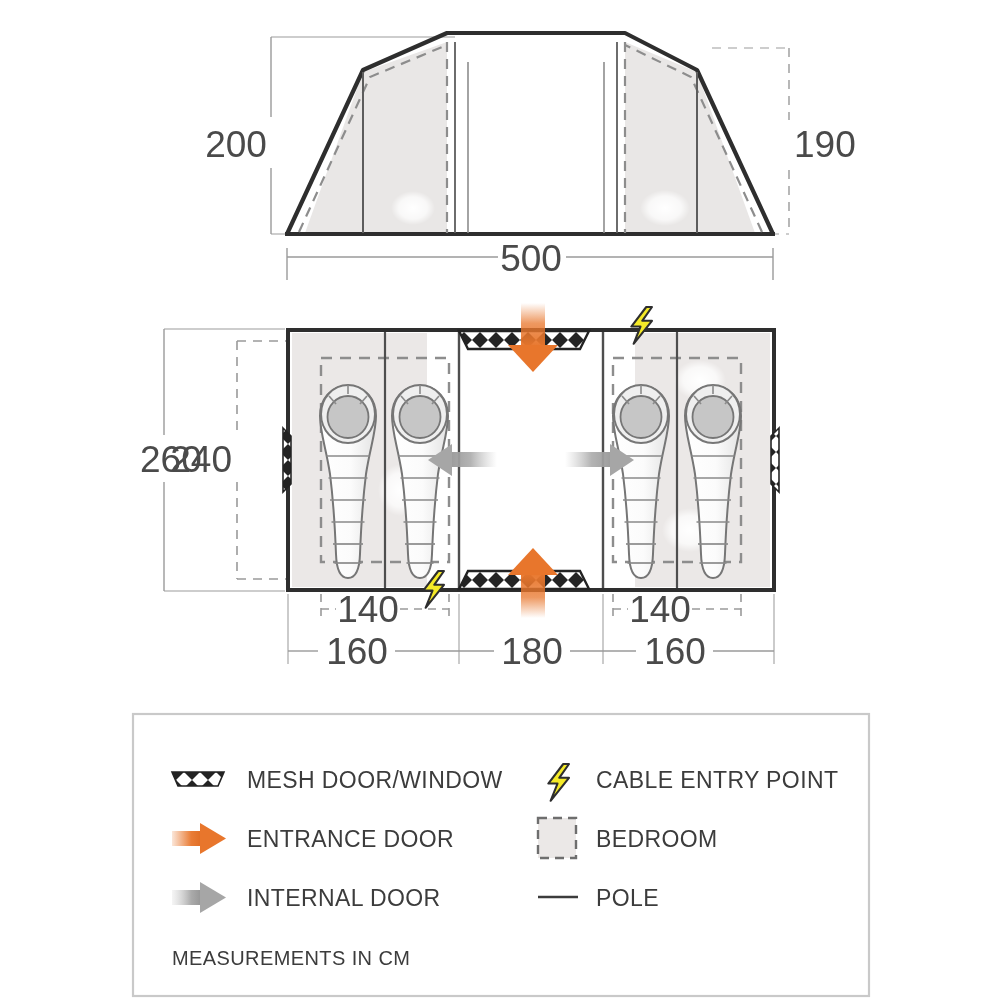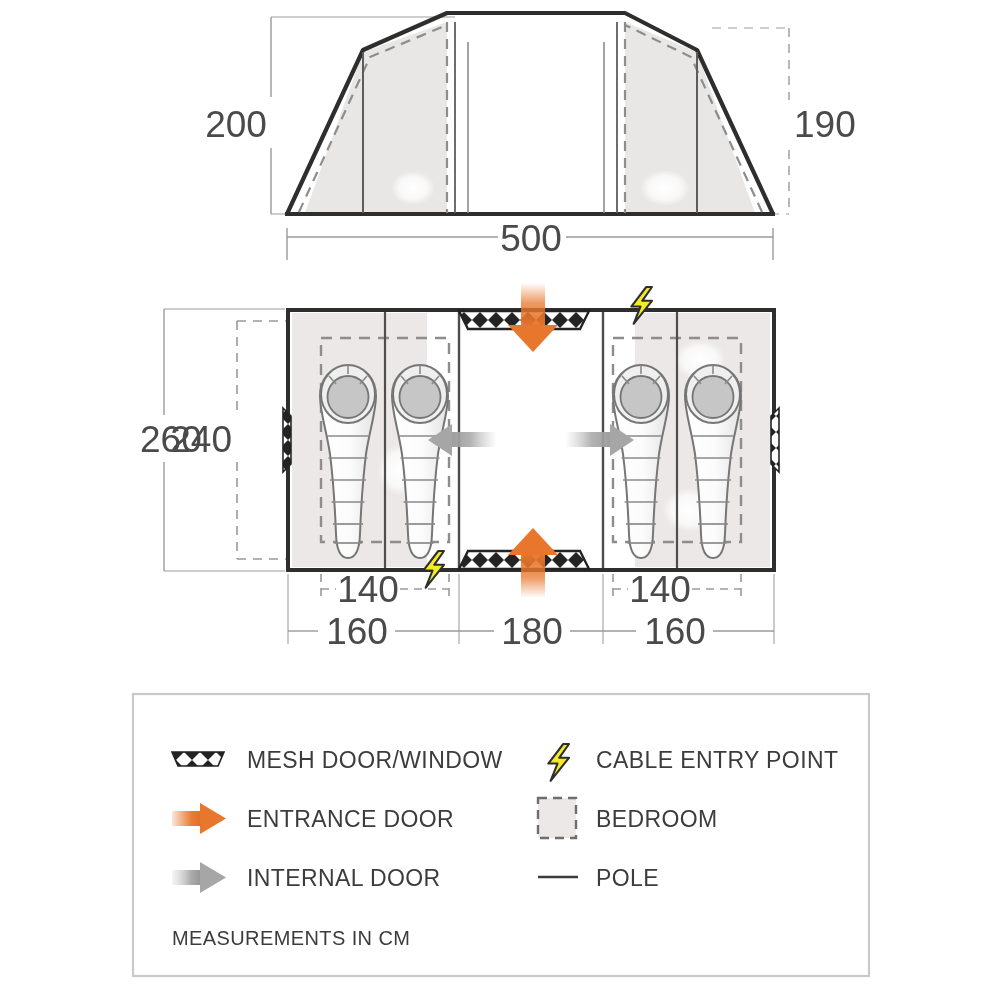--- a/index.html
+++ b/index.html
@@ -3,21 +3,21 @@
 <meta charset="utf-8">
 <style>
   html,body{margin:0;padding:0;background:#ffffff;}
   body{
     width:1001px;height:1001px;
     font-family:"Liberation Sans", sans-serif;
     color:#3a3a3a;
     overflow:hidden;
     position:relative;
   }
-  #root{position:absolute;inset:0;}
+  #root{position:absolute;inset:0;margin-top:20px;}
   svg.plan{position:absolute;left:0;top:0;width:1001px;height:1001px;display:block;}
   text{font-family:"Liberation Sans", sans-serif;fill:#4a4a4a;}
   .dimtext{font-size:37px;fill:#4a4a4a;}
   .legendtext{font-size:23px;fill:#3c3c3c;letter-spacing:0.4px;}
   .measnote{font-size:20px;fill:#3c3c3c;letter-spacing:0.4px;}
 </style>
 </head>
 <body>
 
 <div id="root">

